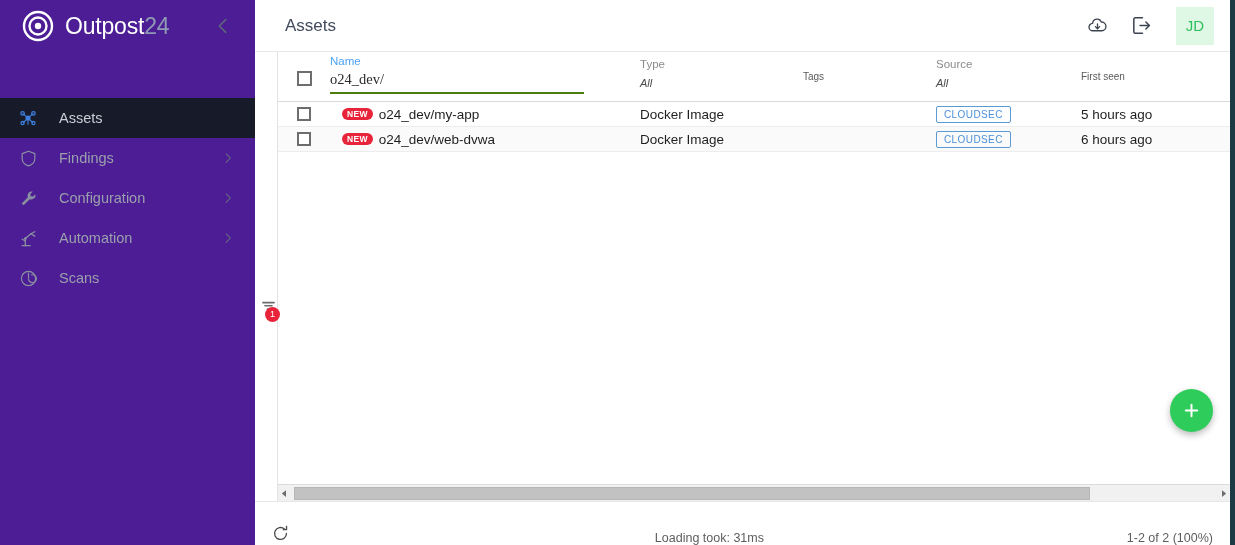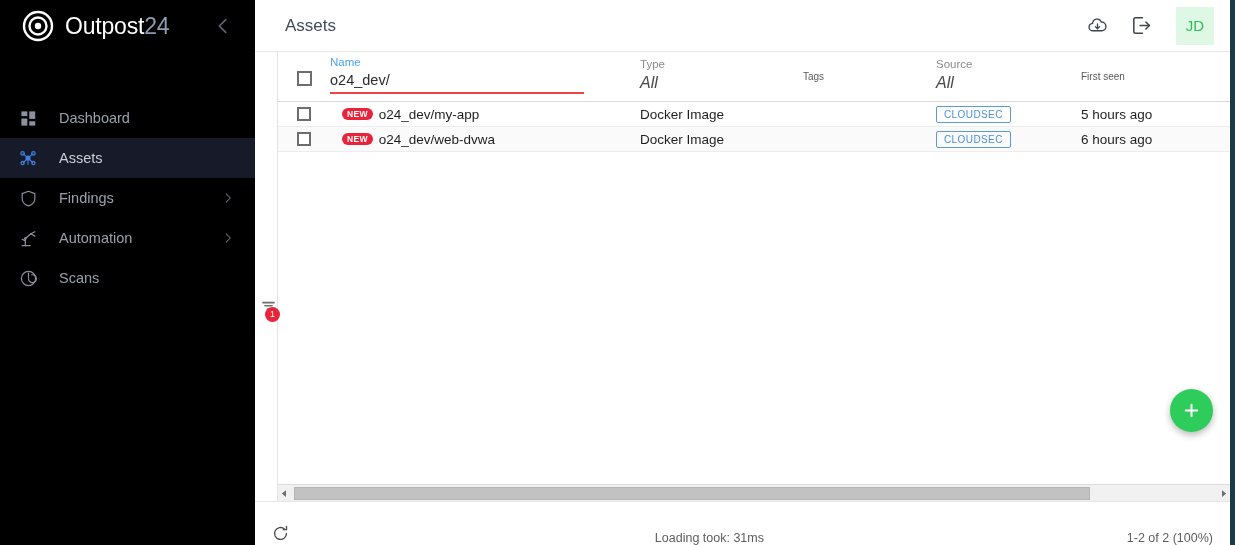--- a/index.html
+++ b/index.html
@@ -7,21 +7,21 @@
     width: 1235px; height: 545px;
     font-family: "Liberation Sans", sans-serif;
     background: #ffffff;
     overflow: hidden;
   }
   .app { display: flex; width: 1235px; height: 545px; position: relative; }
 
   
   .sidebar {
     width: 255px; height: 545px;
-    background: #000000;
+    background: #4c1d95;
     flex: 0 0 255px;
     position: relative;
   }
   .brand {
     height: 52px;
     display: flex; align-items: center;
     padding-left: 22px;
     position: relative;
   }
   .brand-logo { width: 32px; height: 32px; flex: 0 0 32px; }
@@ -178,30 +178,30 @@
   .col-head { padding-bottom: 7px; }
   .col-lbl {
     font-size: 11.5px;
     color: #8b8b8b;
     display: block;
     margin-bottom: 2px;
     line-height: 1.1;
   }
   .col-lbl.active { color: #4da3f5; }
   .col-val {
-    font-size: 16px;
+    font-size: 11px;
     color: #2b2b2b;
     line-height: 1.2;
     min-height: 18px;
   }
   .col-val.placeholder { font-style: italic; color: #4a4a4a; }
   .filter-input {
     border: none; outline: none;
-    border-bottom: 2px solid #ef4444;
-    font-family: Liberation Sans, sans-serif;
+    border-bottom: 2px solid #4d7c0f;
+    font-family: Liberation Serif, serif;
     font-size: 14.5px;
     color: #2b2b2b;
     width: 254px;
     padding: 0 0 4px 0;
     background: transparent;
   }
   .col-plain {
     font-size: 10px;
     color: #5a5a5a;
     padding-bottom: 9px;
@@ -321,31 +321,20 @@
       </span>
       <span class="collapse-btn">
         <svg viewBox="0 0 24 24" width="22" height="22">
           <polyline points="15,5 8,12 15,19" fill="none" stroke="#5d6679" stroke-width="1.8" stroke-linecap="round" stroke-linejoin="round"></polyline>
         </svg>
       </span>
     </div>
 
     <div class="nav">
 
-      <div class="nav-item">
-        <span class="nav-icon">
-          <svg viewBox="0 0 24 24" width="19" height="19">
-            <rect x="3" y="3" width="7.5" height="6" fill="#8b90a0"></rect>
-            <rect x="13" y="3" width="7.5" height="9.5" fill="#8b90a0"></rect>
-            <rect x="3" y="12" width="7.5" height="9" fill="#8b90a0"></rect>
-            <rect x="13" y="15.5" width="7.5" height="5.5" fill="#8b90a0"></rect>
-          </svg>
-        </span>
-        <span class="nav-label">Dashboard</span>
-      </div>
 
       <div class="nav-item active">
         <span class="nav-icon">
           <svg viewBox="0 0 24 24" width="20" height="20">
             <g stroke="#3f7fe0" stroke-width="1.3" fill="none">
               <line x1="12" y1="12" x2="5.5" y2="6.5"></line>
               <line x1="12" y1="12" x2="18.5" y2="6.5"></line>
               <line x1="12" y1="12" x2="6" y2="18"></line>
               <line x1="12" y1="12" x2="18" y2="18"></line>
               <line x1="12" y1="12" x2="12" y2="20"></line>
@@ -367,20 +356,33 @@
           </svg>
         </span>
         <span class="nav-label">Findings</span>
         <span class="nav-chevron">
           <svg viewBox="0 0 24 24" width="14" height="14">
             <polyline points="9,5 16,12 9,19" fill="none" stroke="#6a6f7d" stroke-width="1.8" stroke-linecap="round" stroke-linejoin="round"></polyline>
           </svg>
         </span>
       </div>
 
+      <div class="nav-item">
+        <span class="nav-icon">
+          <svg viewBox="0 0 24 24" width="19" height="19">
+            <path d="M17.5 3.2 a5.4 5.4 0 0 0 -6.3 7.2 L3.4 18.2 l2.4 2.4 l7.8 -7.8 a5.4 5.4 0 0 0 7.2 -6.3 l-3.1 3.1 l-2.8 -0.6 l-0.6 -2.8 Z" fill="#8b90a0"></path>
+          </svg>
+        </span>
+        <span class="nav-label">Configuration</span>
+        <span class="nav-chevron">
+          <svg viewBox="0 0 24 24" width="14" height="14">
+            <polyline points="9,5 16,12 9,19" fill="none" stroke="#6a6f7d" stroke-width="1.8" stroke-linecap="round" stroke-linejoin="round"></polyline>
+          </svg>
+        </span>
+      </div>
 
       <div class="nav-item">
         <span class="nav-icon">
           <svg viewBox="0 0 24 24" width="19" height="19">
             <g stroke="#8b90a0" stroke-width="1.6" fill="none" stroke-linecap="round">
               <line x1="4" y1="21" x2="14" y2="21"></line>
               <line x1="8" y1="21" x2="8" y2="12"></line>
               <line x1="8" y1="12" x2="15" y2="6"></line>
               <line x1="15" y1="6" x2="20" y2="3.5"></line>
               <line x1="15" y1="6" x2="20" y2="9"></line>

